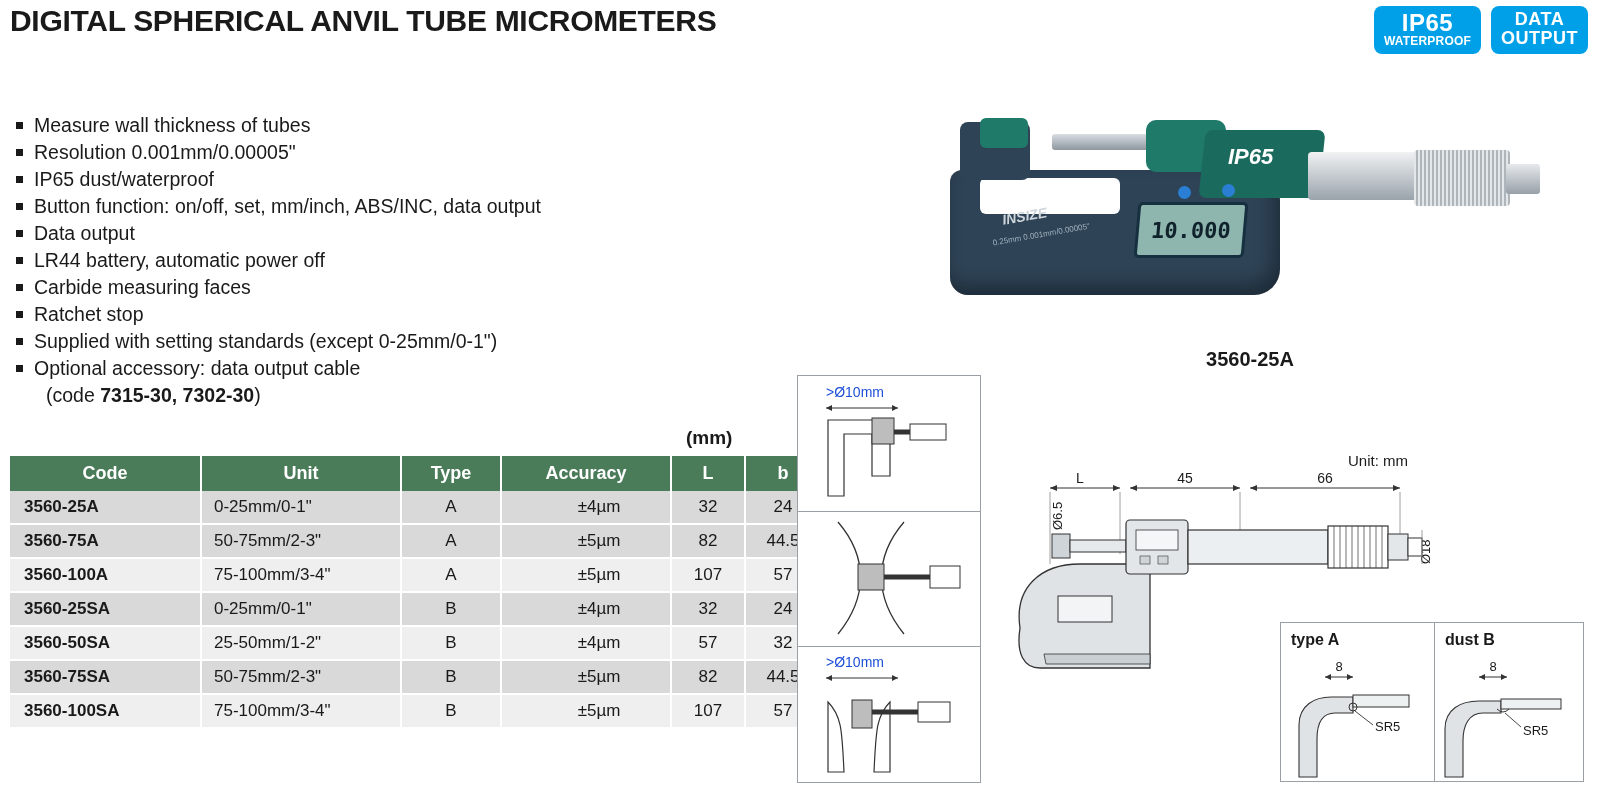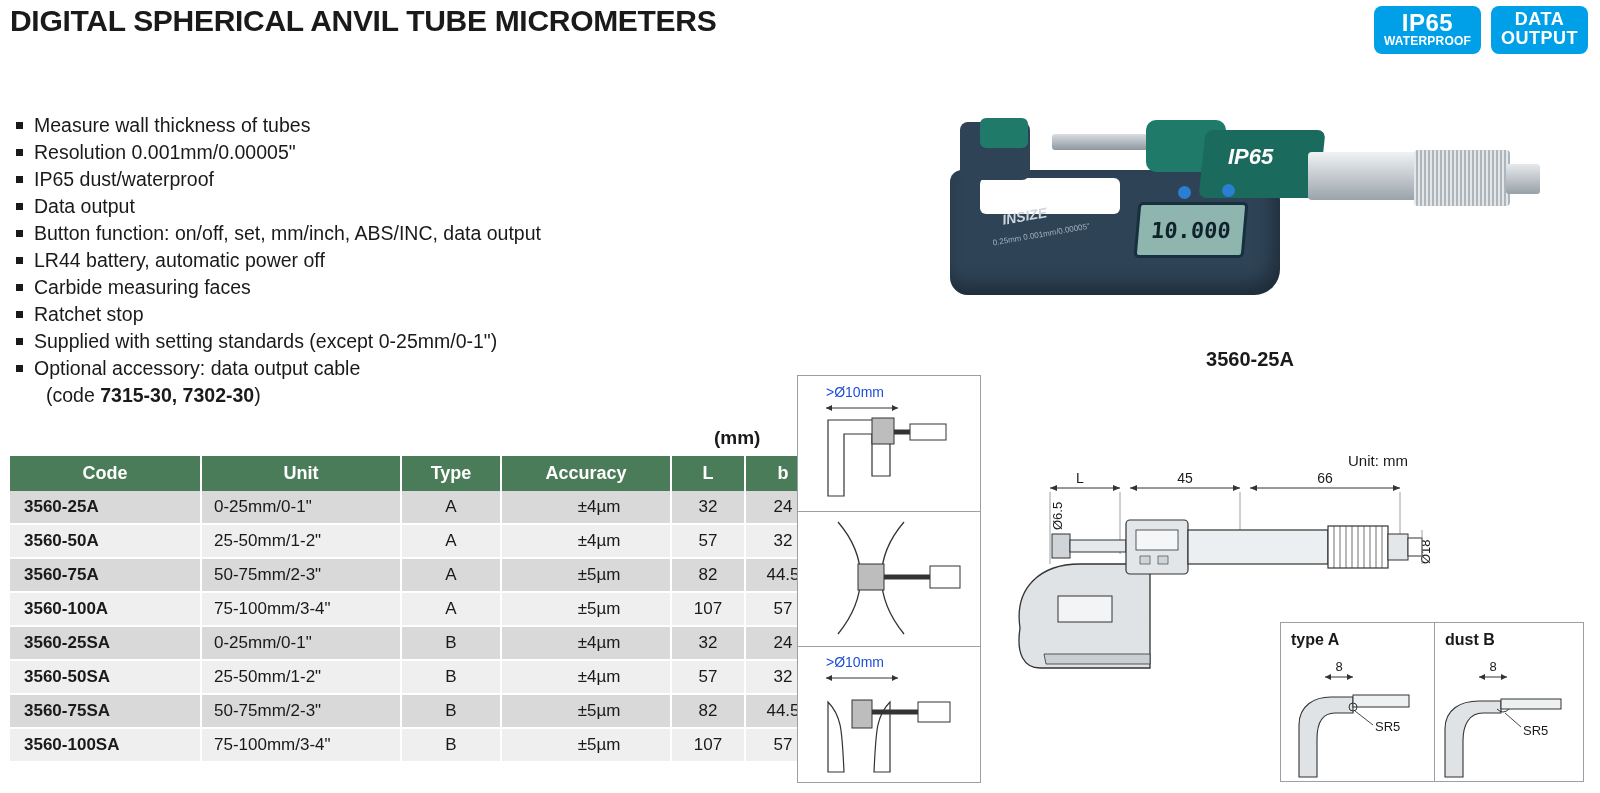--- a/index.html
+++ b/index.html
@@ -84,21 +84,20 @@
     line-height: 27px;
     padding-left: 34px;
   }
   
   .unit-label {
     position: absolute;
     left: 686px;
     top: 427px;
     font-size: 19px;
     font-weight: bold;
-    margin-left: 28px;
   }
   table.spec {
     position: absolute;
     left: 10px;
     top: 456px;
     border-collapse: collapse;
     font-size: 17px;
   }
   table.spec th {
     background: #4b7c59;
@@ -364,22 +363,22 @@
   <div class="badge two-line">
     <span class="big">DATA</span>
     <span class="big">OUTPUT</span>
   </div>
 </div>
 
 <div class="features">
   <div class="feature">Measure wall thickness of tubes</div>
   <div class="feature">Resolution 0.001mm/0.00005"</div>
   <div class="feature">IP65 dust/waterproof</div>
+  <div class="feature">Button function: on/off, set, mm/inch, ABS/INC, data output</div>
   <div class="feature">Data output</div>
-  <div class="feature">Button function: on/off, set, mm/inch, ABS/INC, data output</div>
   <div class="feature">LR44 battery, automatic power off</div>
   <div class="feature">Carbide measuring faces</div>
   <div class="feature">Ratchet stop</div>
   <div class="feature">Supplied with setting standards (except 0-25mm/0-1")</div>
   <div class="feature">Optional accessory: data output cable</div>
   <div class="sub-line">
     <span>(code </span><b>7315-30, 7302-30</b><span>)</span>
   </div>
 </div>
 
@@ -397,28 +396,20 @@
     </tr>
   </thead>
   <tbody>
     <tr class="odd">
       <td class="code">3560-25A</td>
       <td class="range">0-25mm/0-1"</td>
       <td class="type">A</td>
       <td class="acc">±4µm</td>
       <td class="l">32</td>
       <td class="b">24</td>
-    </tr>
-    <tr class="even">
-      <td class="code">3560-50A</td>
-      <td class="range">25-50mm/1-2"</td>
-      <td class="type">A</td>
-      <td class="acc">±4µm</td>
-      <td class="l">57</td>
-      <td class="b">32</td>
     </tr>
     <tr class="odd">
       <td class="code">3560-75A</td>
       <td class="range">50-75mm/2-3"</td>
       <td class="type">A</td>
       <td class="acc">±5µm</td>
       <td class="l">82</td>
       <td class="b">44.5</td>
     </tr>
     <tr class="even">

